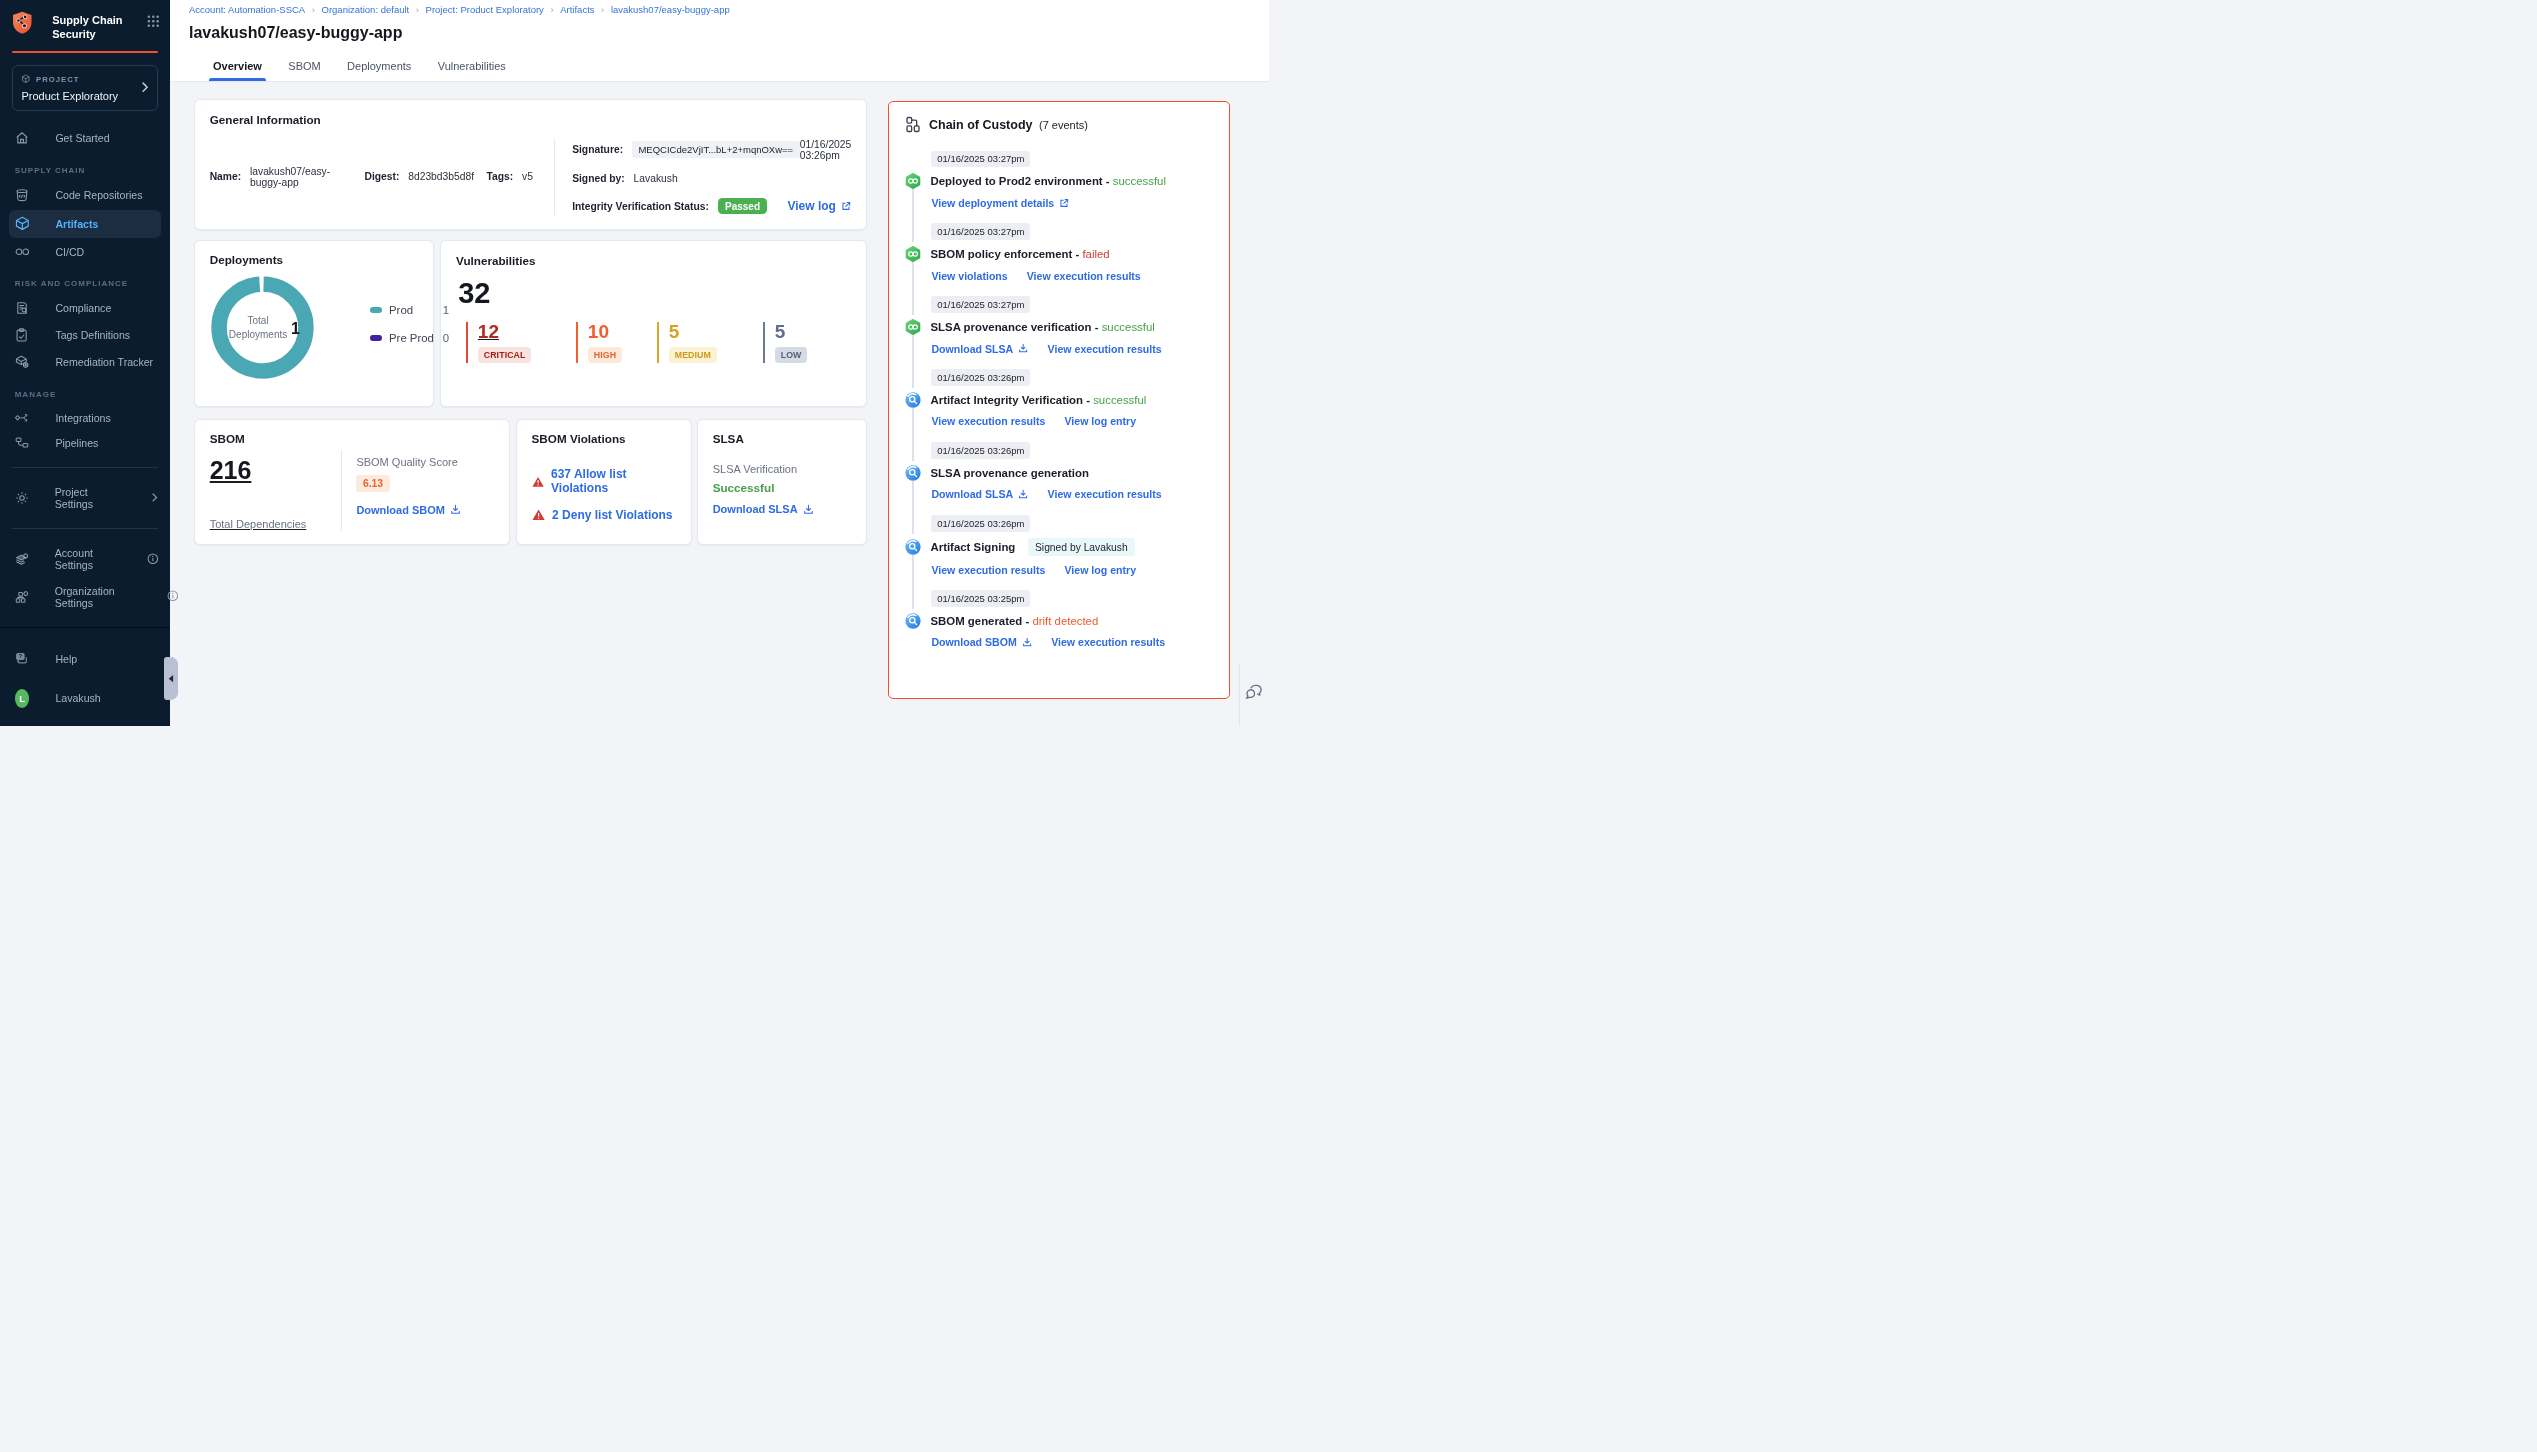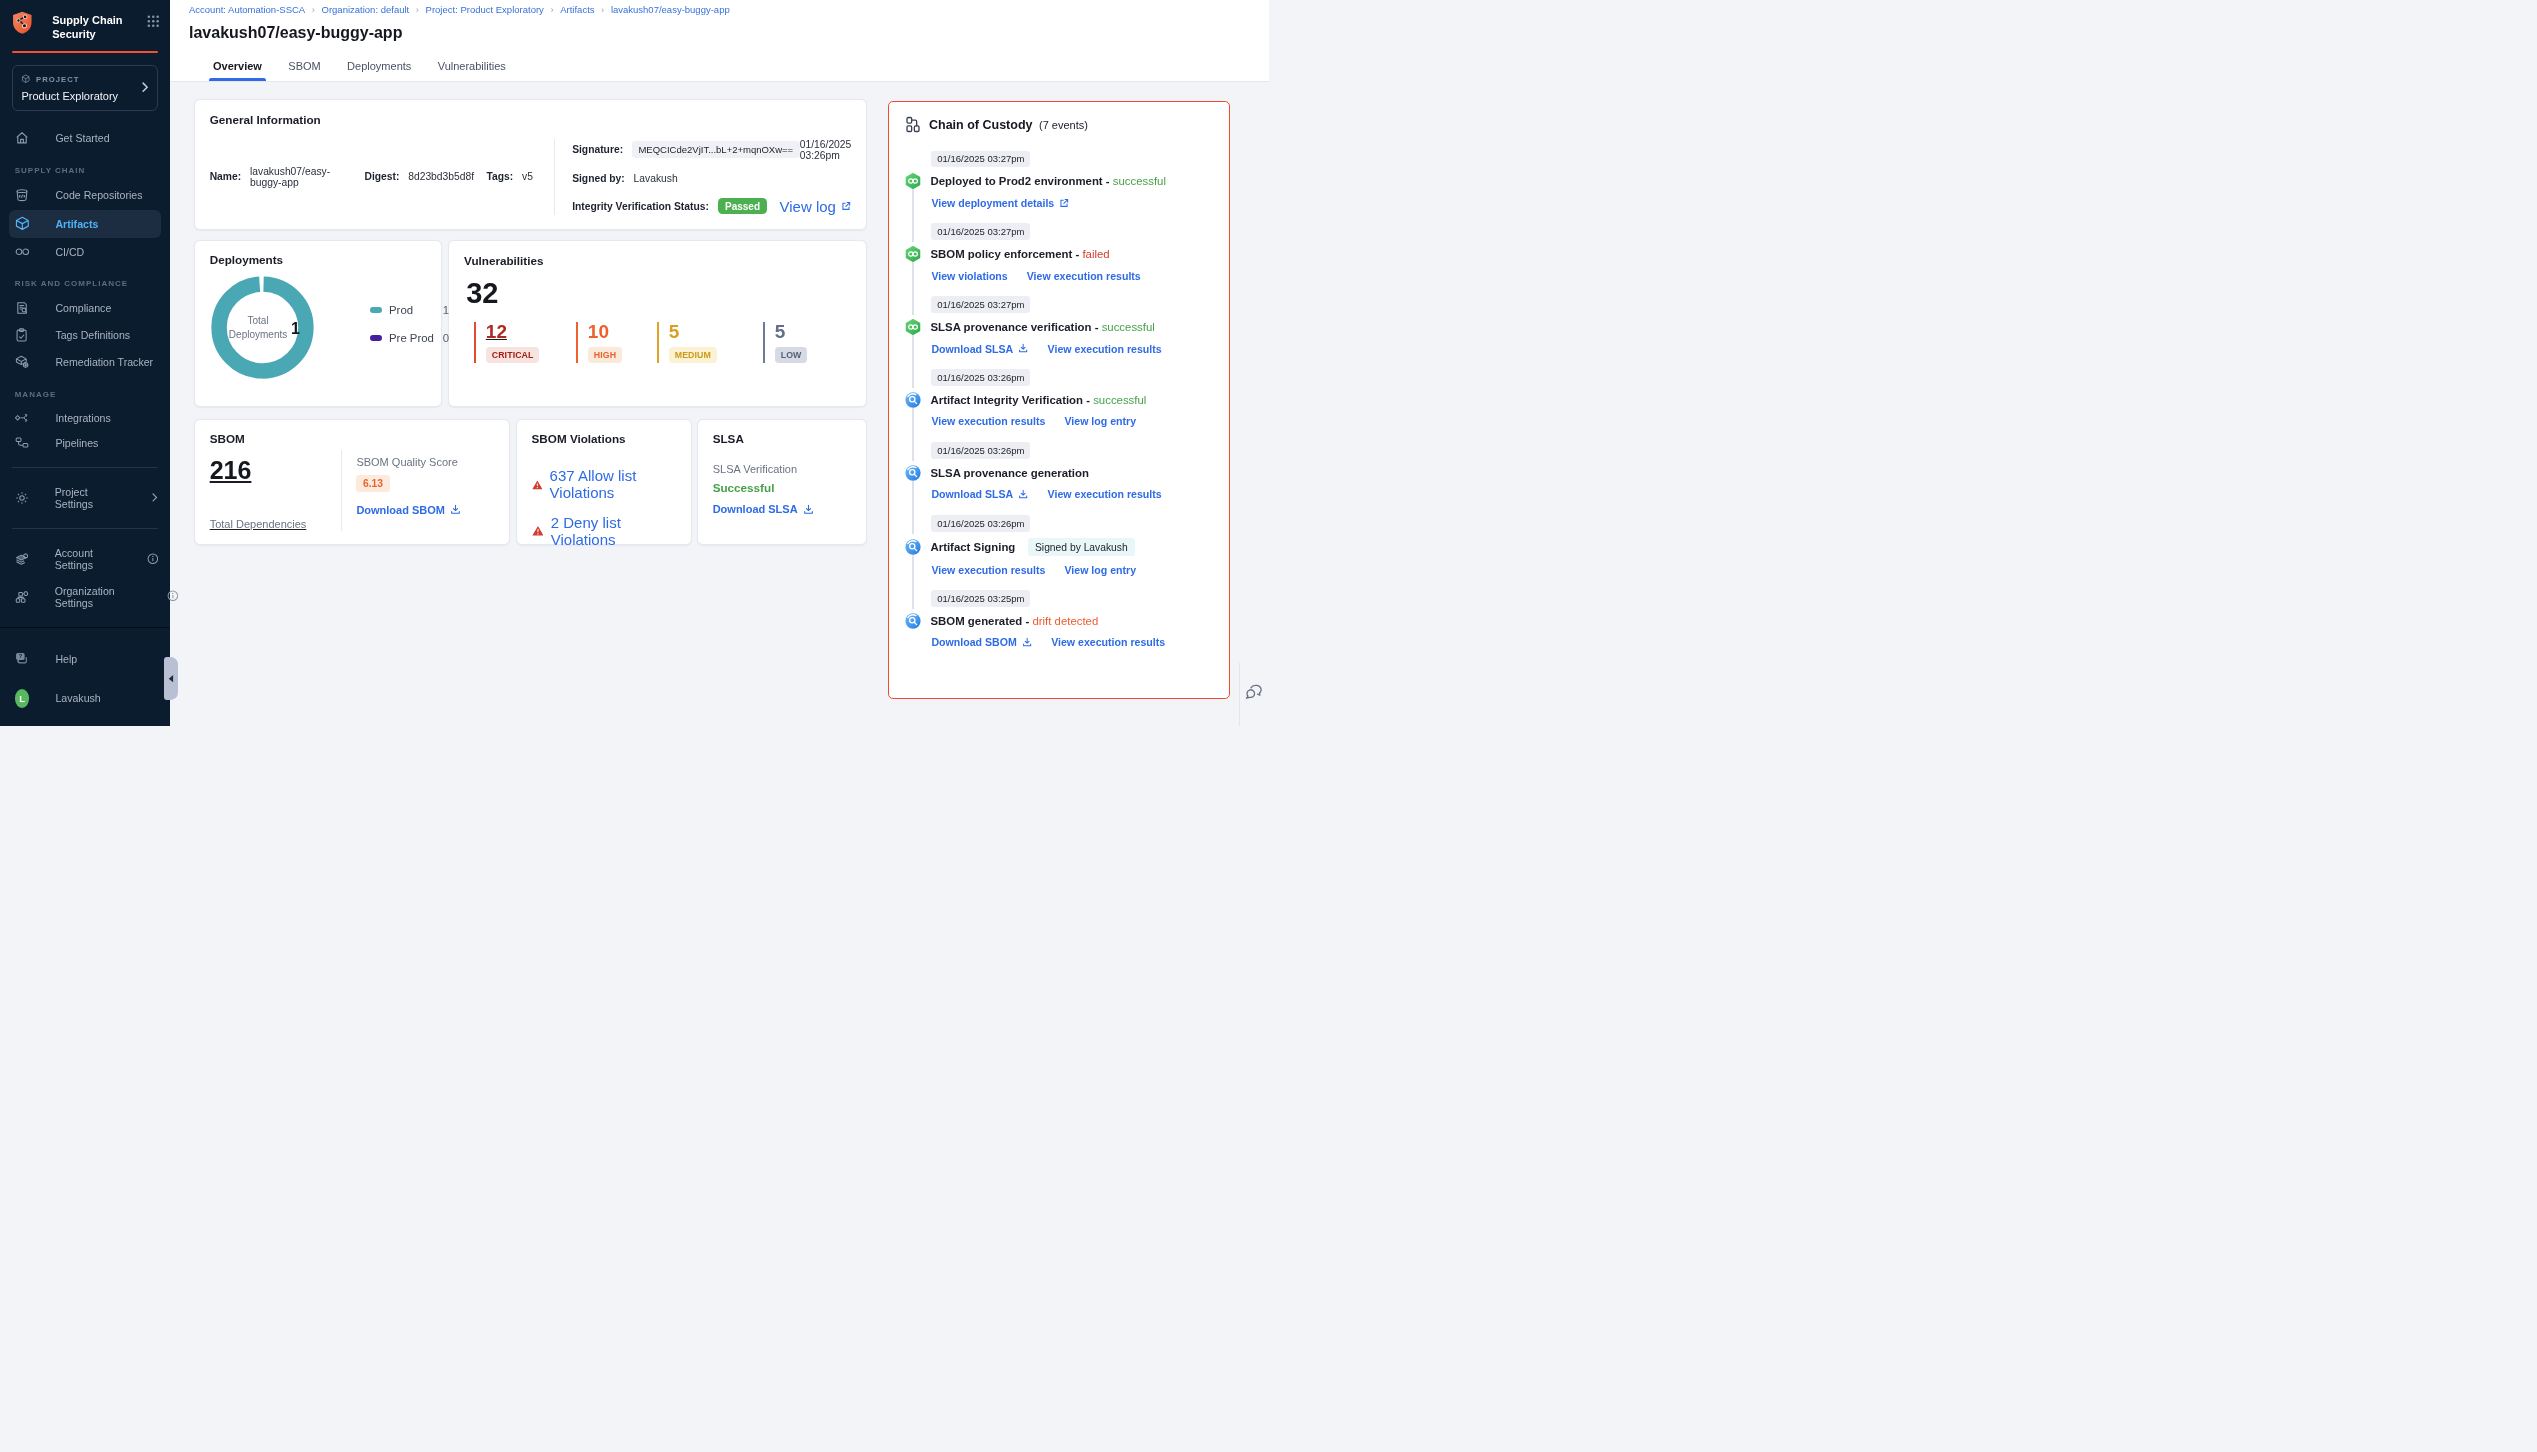--- a/index.html
+++ b/index.html
@@ -64,22 +64,22 @@
   .gi-body { display:flex; margin-top:12.5px; }
   .gi-left { width:423px; display:flex; flex-direction:row; gap:12.5px; padding-right:20.6px; }
   .gi-right { flex:1; border-left:0.7px solid #E6E9EF; padding-left:17.6px; display:flex;
               flex-direction:column; gap:9.5px; }
   .gi-row { display:flex; align-items:center; font-size:10.3px; color:#2A2F3C; min-height:17.6px; }
   .gi-label { font-weight:700; color:#1E2230; margin-right:8.8px; white-space:nowrap; }
   .sig-pill { background:#F0F1F6; border-radius:2.9px; padding:2.9px 6.6px; font-size:9.5px; color:#23252D; }
   .gi-date { margin-left:auto; font-size:10.3px; color:#2A2F3C; }
   .badge-passed { background:#4CAF50; color:#fff; font-size:10px; font-weight:700;
                   border-radius:4.4px; padding:2.9px 7.3px; }
-  .link { color:#2E6BE5; font-weight:400; display:inline-flex; gap:5.1px; align-items:center;
-          cursor:pointer; font-size:15px; }
+  .link { color:#2E6BE5; font-weight:700; display:inline-flex; gap:5.1px; align-items:center;
+          cursor:pointer; font-size:12px; }
   .gi-viewlog { margin-left:auto; }
 
   
   .dep { width:267px; height:167px; position:relative; margin-right:5.9px; }
   .dep .card-title { position:absolute; left:14.7px; top:11.7px; }
   .donut-wrap { position:absolute; left:16px; top:35px; width:103px; height:103px; }
   .donut-center { position:absolute; inset:0; display:flex; flex-direction:row;
                   align-items:center; justify-content:center; text-align:center; }
   .donut-center .lbl { font-size:10px; color:#6A7282; line-height:1.35; width:66px; }
   .donut-center .val { font-size:16px; font-weight:800; color:#15181F; margin-top:1.5px; }
@@ -90,21 +90,21 @@
   .leg-val { margin-left:auto; color:#5A6272; }
 
   
   .vuln { flex:1; height:167px; padding:12.5px 14.7px; }
   .vuln-total { font-size:29px; font-weight:800; color:#15181F; margin:10.3px 0 0 2.2px; }
   .sevs { display:flex; margin-top:11.7px; margin-left:10.3px; }
   .sev { border-left:2.2px solid; padding-left:9.5px; }
   .sev .cnt { font-size:19px; font-weight:800; line-height:1; }
   .sev-badge { display:inline-block; margin-top:6.6px; font-size:8.8px; font-weight:800;
                padding:2.9px 5.9px; border-radius:3.7px; letter-spacing:0.1px; }
-  .sev-critical { border-color:#E04B31; width:102px;text-decoration:underline; } .sev-critical .cnt { color:#B02A1F; }
+  .sev-critical { border-color:#E04B31; width:110px;text-decoration:underline; } .sev-critical .cnt { color:#B02A1F; }
   .sev-critical .sev-badge { background:#F7E3E0; color:#A51D12; }
   .sev-high { border-color:#EE6230; width:81px; } .sev-high .cnt { color:#EE5F2D; }
   .sev-high .sev-badge { background:#FBEAD9; color:#E8632F; }
   .sev-medium { border-color:#DFA32A; width:106px; } .sev-medium .cnt { color:#D9A01F; }
   .sev-medium .sev-badge { background:#FAF2D3; color:#CD9A18; }
   .sev-low { border-color:#6E7B97; width:88px; } .sev-low .cnt { color:#646E88; }
   .sev-low .sev-badge { background:#D6DAE4; color:#545E77; }
 
   
   .row3 { margin-top:11.7px; }

